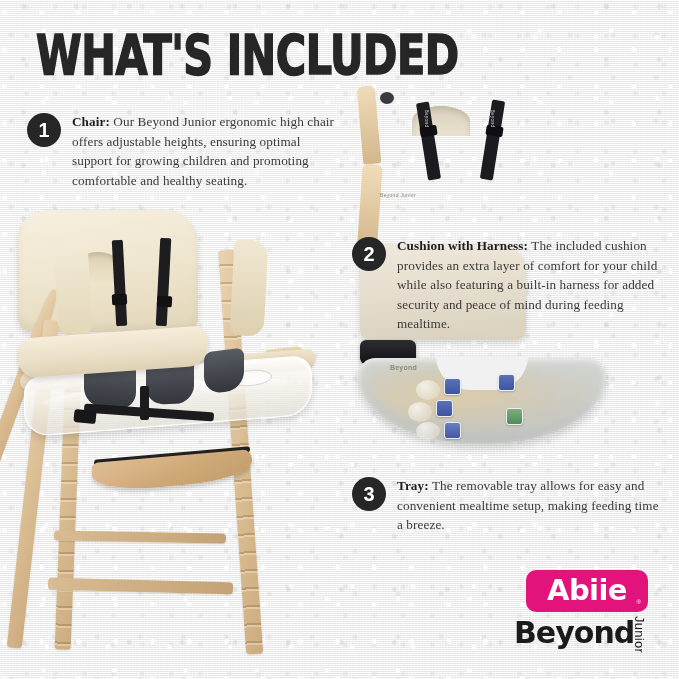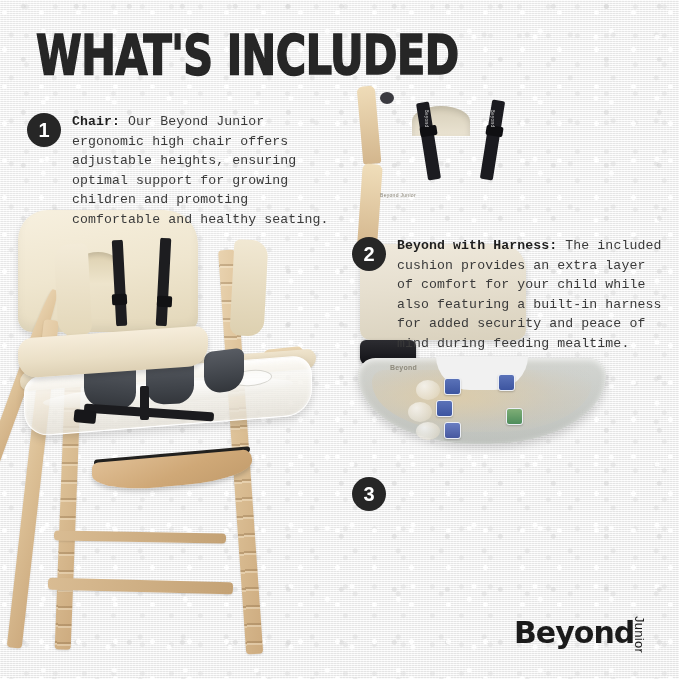--- a/index.html
+++ b/index.html
@@ -63,21 +63,21 @@
     font-size:20px; font-weight:bold;
     line-height:1;
     margin-top:1px;
     font-family:"Liberation Sans", sans-serif;
   }
   .ftext {
     font-size:13.2px;
     line-height:1.48;
     color:#3a3a3a;
     letter-spacing:.1px;
-    font-family:Liberation Mono, monospace;
+    font-family:Liberation Serif, serif;
   }
   .ftext b { color:#1e1e1e; font-weight:bold; }
 
   #feature-1 { left:27px;  top:112px; width:310px; }
   #feature-2 { left:352px; top:236px; width:310px; }
   #feature-3 { left:352px; top:476px; width:310px; }
 
   
   .prod { position:absolute; }
 
@@ -439,26 +439,33 @@
   <div class="feature" id="feature-1">
     <div class="badge">1</div>
     <div class="ftext">
       <b>Chair:</b><span> Our Beyond Junior ergonomic high chair offers adjustable heights, ensuring optimal support for growing children and promoting comfortable and healthy seating.</span>
     </div>
   </div>
 
   <div class="feature" id="feature-2">
     <div class="badge">2</div>
     <div class="ftext">
-      <b>Beyond with Harness:</b><span> The included cushion provides an extra layer of comfort for your child while also featuring a built-in harness for added security and peace of mind during feeding mealtime.</span>
+      <b>Cushion with Harness:</b><span> The included cushion provides an extra layer of comfort for your child while also featuring a built-in harness for added security and peace of mind during feeding mealtime.</span>
     </div>
   </div>
 
   <div class="feature" id="feature-3">
     <div class="badge">3</div>
+    <div class="ftext">
+      <b>Tray:</b><span> The removable tray allows for easy and convenient mealtime setup, making feeding time a breeze.</span>
+    </div>
   </div>
 
   <div id="logo">
+    <div id="logo-badge">
+      <span id="logo-abiie">Abiie</span>
+      <span id="logo-reg">®</span>
+    </div>
     <div id="logo-beyond">Beyond</div>
     <div id="logo-junior">Junior</div>
   </div>
 
 </div>
 
 </body></html>

